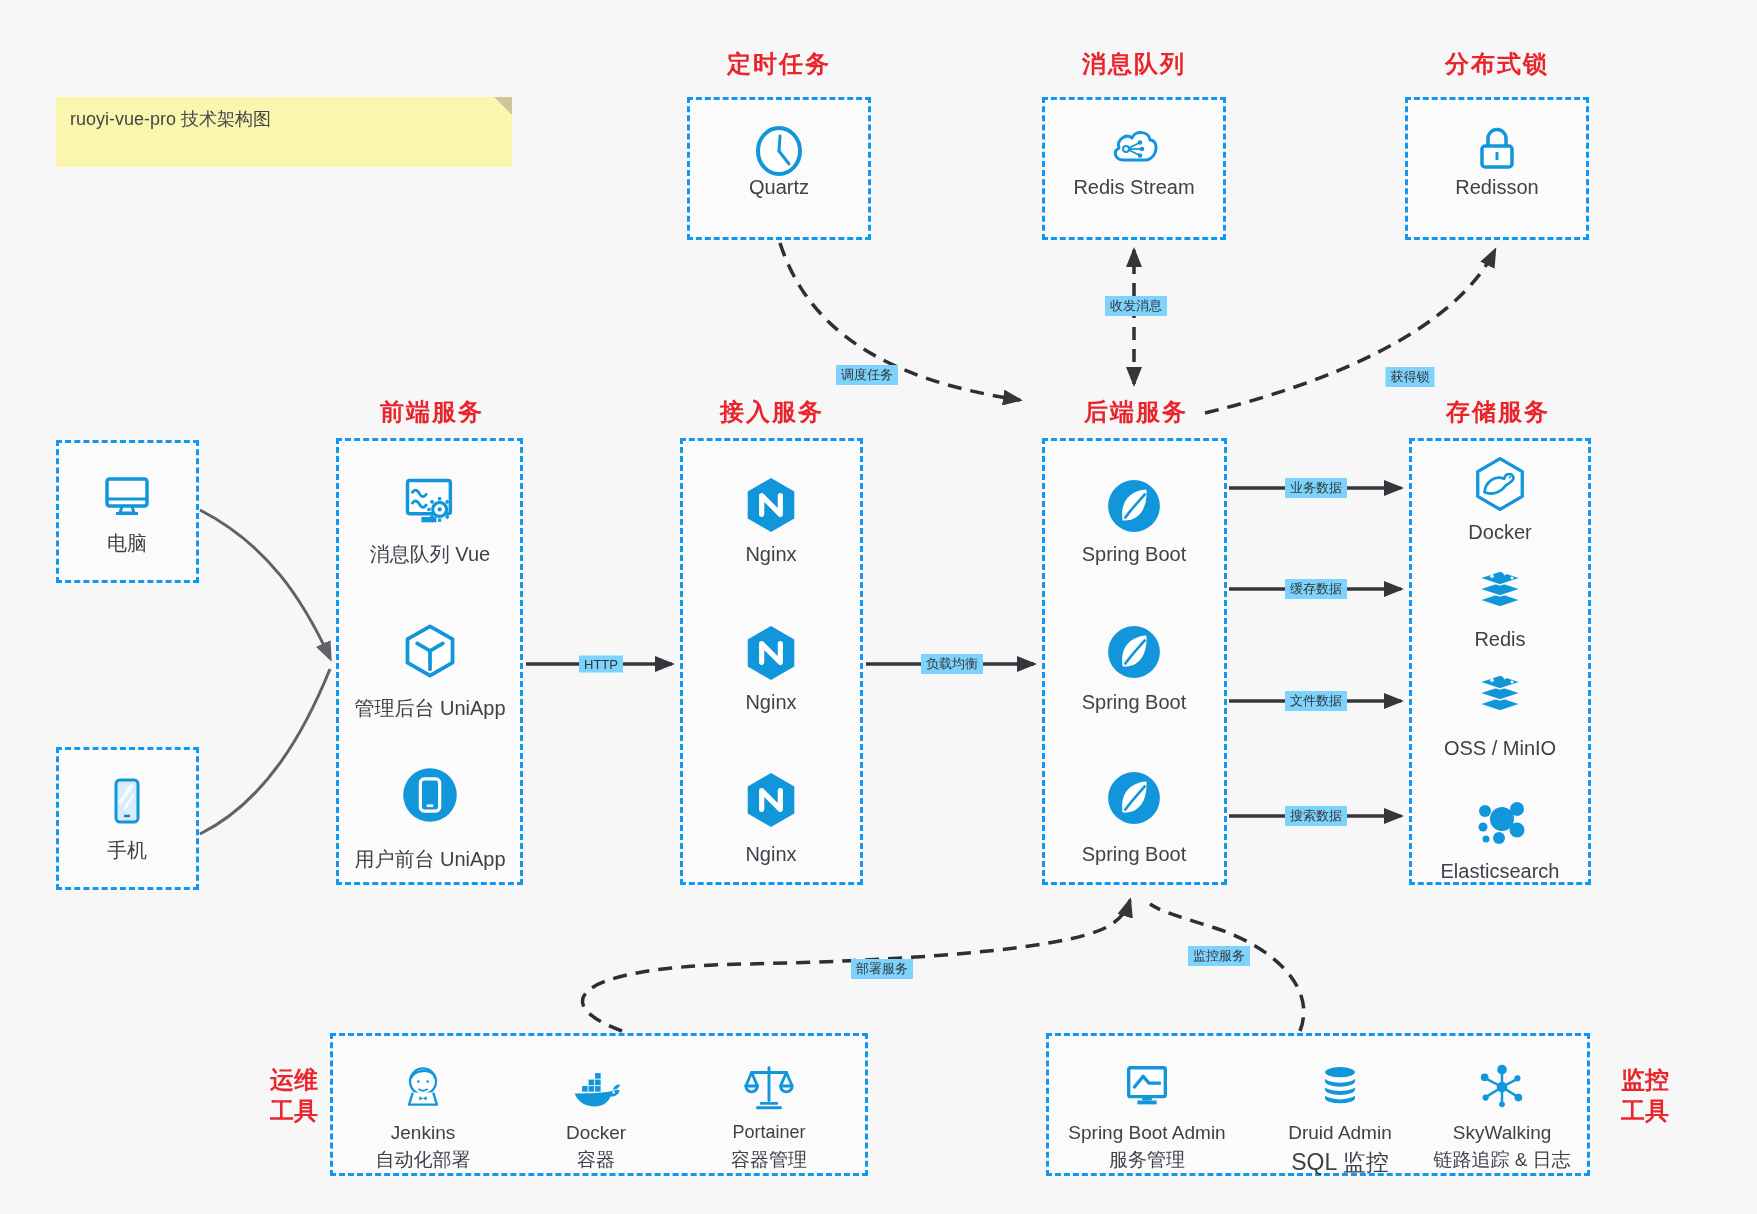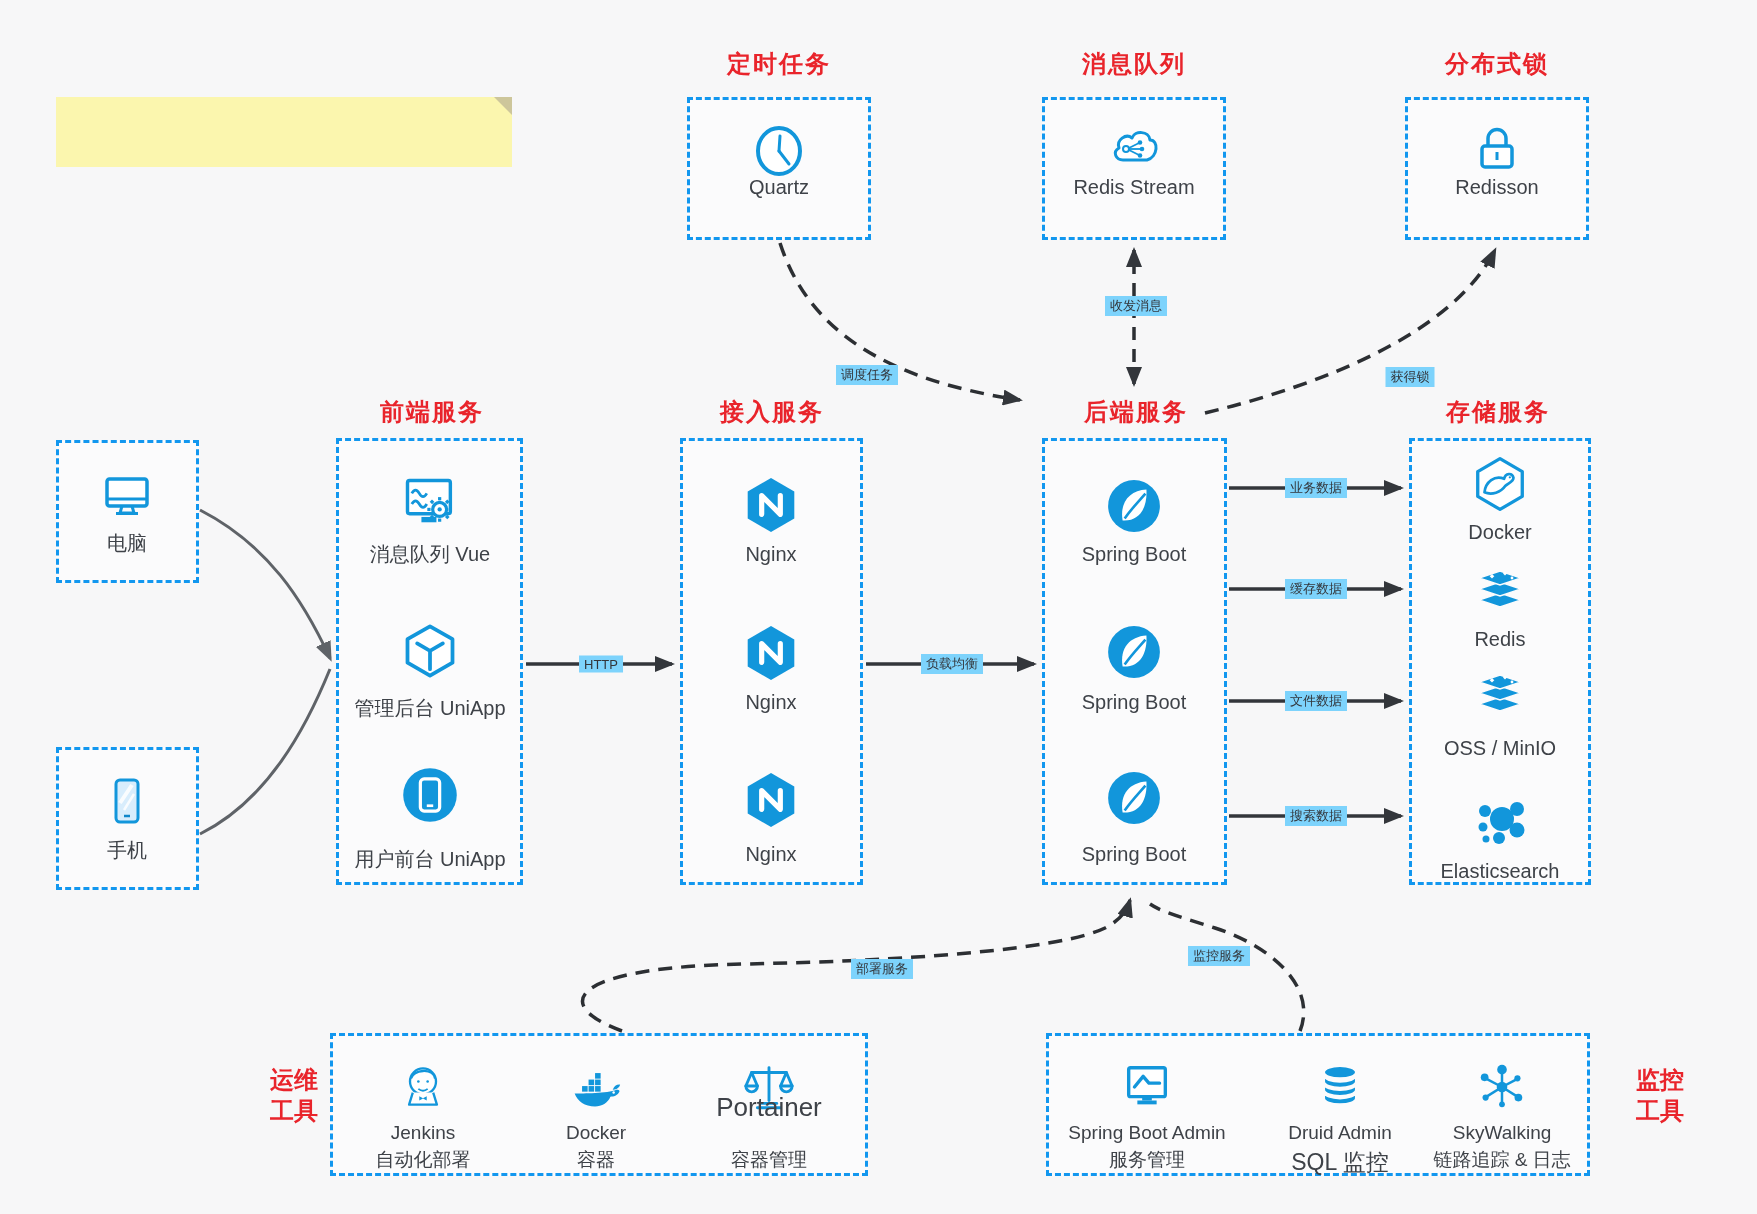--- a/index.html
+++ b/index.html
@@ -13,20 +13,21 @@
   .icon{position:absolute;transform:translate(-50%,-50%);z-index:4;}
   #note{position:absolute;left:56px;top:97px;width:456px;height:70px;background:#fbf6ae;color:#43464b;font-size:18px;line-height:26px;padding:9px 0 0 14px;box-sizing:border-box;z-index:3;}
   .note-fold{position:absolute;right:0;top:0;width:0;height:0;border-top:18px solid #cdc69b;border-left:18px solid transparent;}
 </style>
 </head>
 <body>
 
 <div id="stage">
 
   <div id="note">
+    <div>ruoyi-vue-pro 技术架构图</div>
     <div class="note-fold"></div>
   </div>
 
   <div class="dashed-box" style="left:687px;top:97px;width:184px;height:143px"></div>
   <div class="dashed-box" style="left:1042px;top:97px;width:184px;height:143px"></div>
   <div class="dashed-box" style="left:1405px;top:97px;width:184px;height:143px"></div>
 
   <div class="dashed-box" style="left:56px;top:440px;width:143px;height:143px"></div>
   <div class="dashed-box" style="left:56px;top:747px;width:143px;height:143px"></div>
 
@@ -272,24 +273,24 @@
       <line x1="28" y1="8" x2="28" y2="42"></line>
       <line x1="10" y1="13" x2="46" y2="13"></line>
       <path d="M10,13 L4,27 H16 Z"></path>
       <path d="M46,13 L40,27 H52 Z"></path>
       <path d="M4,27 a6,6 0 0 0 12,0"></path>
       <path d="M40,27 a6,6 0 0 0 12,0"></path>
       <line x1="20" y1="45" x2="36" y2="45"></line>
       <line x1="16" y1="49.5" x2="40" y2="49.5"></line>
     </g>
   </svg>
-  <div class="item-label" style="left:769px;top:1092px;font-size:26px">Portainer</div>
+  <div class="item-label" style="left:769px;top:1122px;font-size:18px">Portainer</div>
   <div class="item-label" style="left:769px;top:1147px;font-size:19px">容器管理</div>
 
-  <div class="side-label" style="left:1606px;top:1064px;width:78px;text-align:right">
+  <div class="side-label" style="left:1606px;top:1064px;width:78px;text-align:center">
     <div>监控</div>
     <div>工具</div>
   </div>
 
   <svg class="icon" style="left:1147px;top:1087px" width="54" height="54" viewBox="0 0 56 56">
     <rect x="9" y="8" width="38" height="30" rx="2" fill="#fff" stroke="#1296db" stroke-width="3.5"></rect>
     <polyline points="15,28 24,17 30,24 41,24" fill="none" stroke="#1296db" stroke-width="3.5" stroke-linecap="round" stroke-linejoin="round"></polyline>
     <rect x="23" y="38" width="10" height="4" fill="#1296db"></rect>
     <rect x="18" y="42" width="20" height="4" fill="#1296db"></rect>
   </svg>

